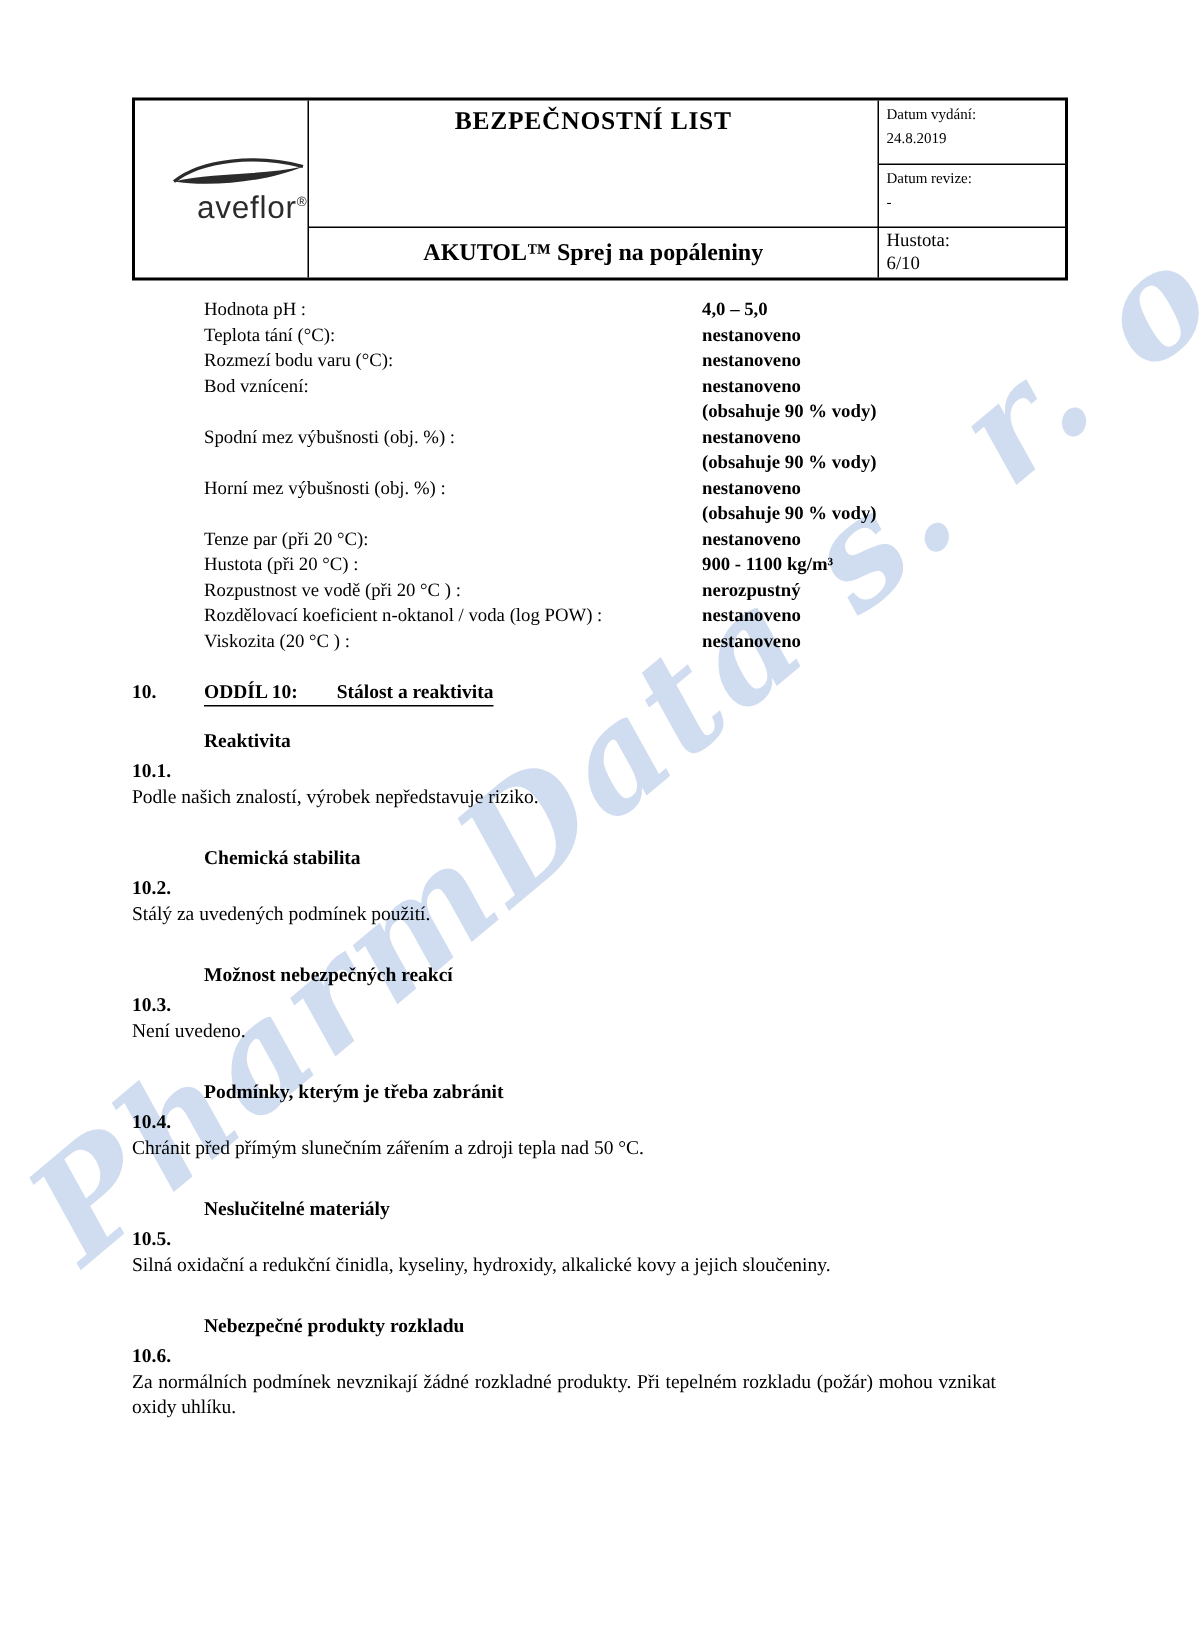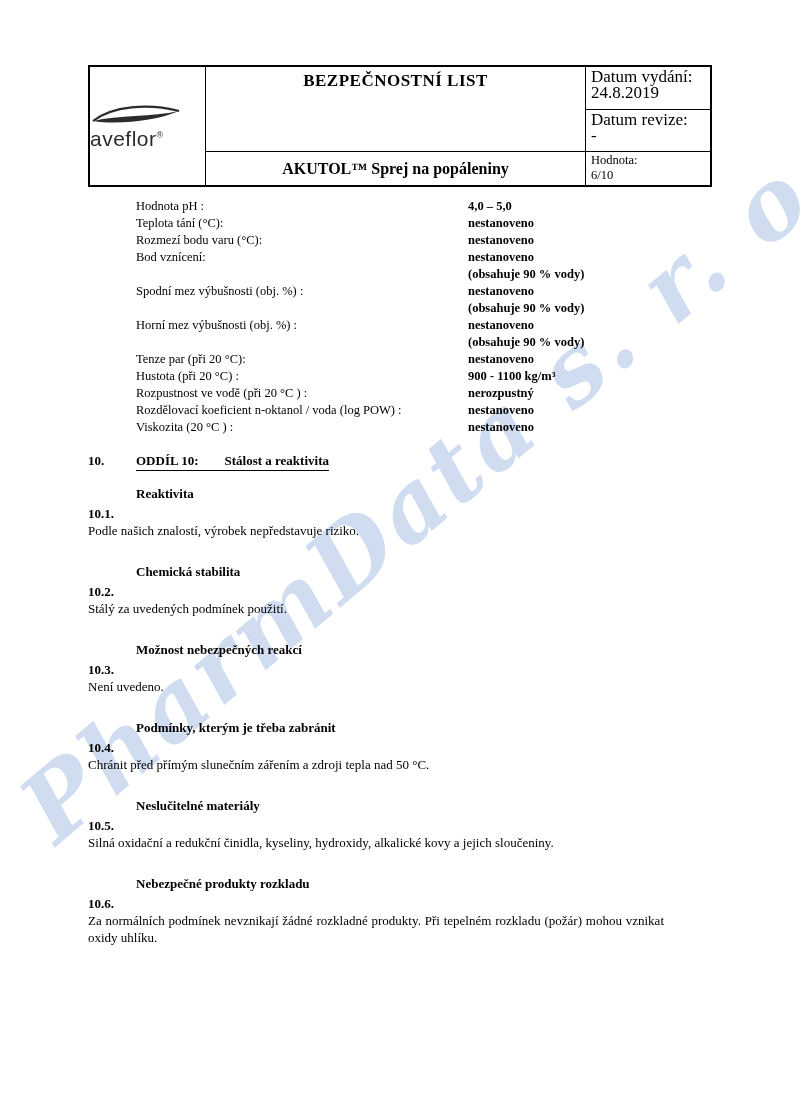--- a/index.html
+++ b/index.html
@@ -40,21 +40,21 @@
     grid-template-columns:116px 1fr 124px;
     grid-template-rows:85px 33px;
     border:2px solid #000;
     background:transparent;
   }
   .cell { border-color:#000; }
   .cell-logo {
     grid-row:1 / 3;
     border-right:1.5px solid #000;
     display:flex; flex-direction:column;
-    align-items:flex-start; justify-content:center;
+    align-items:flex-end; justify-content:center;
   }
   .logo-text {
     font-family:"Liberation Sans", sans-serif;
     font-size:21px; color:#2b2b2b;
     letter-spacing:0.5px;
     margin-top:1px;
   }
   .logo-reg { font-size:9px; vertical-align:super; }
   .cell-titleblock {
     border-right:1.5px solid #000;
@@ -67,21 +67,21 @@
     font-size:17px;
     letter-spacing:0.5px;
   }
   .doc-disclaimer {
     font-style:italic;
     font-size:11px;
     line-height:13.5px;
     margin-top:2px;
   }
   .cell-dates { border-bottom:1.5px solid #000; display:flex; flex-direction:column; }
-  .date-block { padding:2px 5px; font-size:17px; line-height:16px; }
+  .date-block { padding:2px 5px; font-size:10px; line-height:16px; }
   .date-issued { border-bottom:1.5px solid #000; flex:1; }
   .date-revised { flex:1; }
   .cell-product {
     border-right:1.5px solid #000;
     display:flex; align-items:center; justify-content:center;
     font-weight:bold; font-size:16px;
   }
   .cell-page { padding:1px 5px; font-size:12.5px; line-height:15px; }
 
   
@@ -152,21 +152,21 @@
         </div>
         <div class="date-block date-revised">
           <div>Datum revize:</div>
           <div>-</div>
         </div>
       </div>
 
       <div class="cell cell-product">AKUTOL™ Sprej na popáleniny</div>
 
       <div class="cell cell-page">
-        <div>Hodnota:</div>
+        <div>Hustota:</div>
         <div>6/10</div>
       </div>
     </div>
 
     <div class="props">
       <div class="prop-row">
           <span class="prop-label">Hodnota pH :</span>
           <span class="prop-value">4,0 – 5,0</span>
         </div>
       <div class="prop-row">

